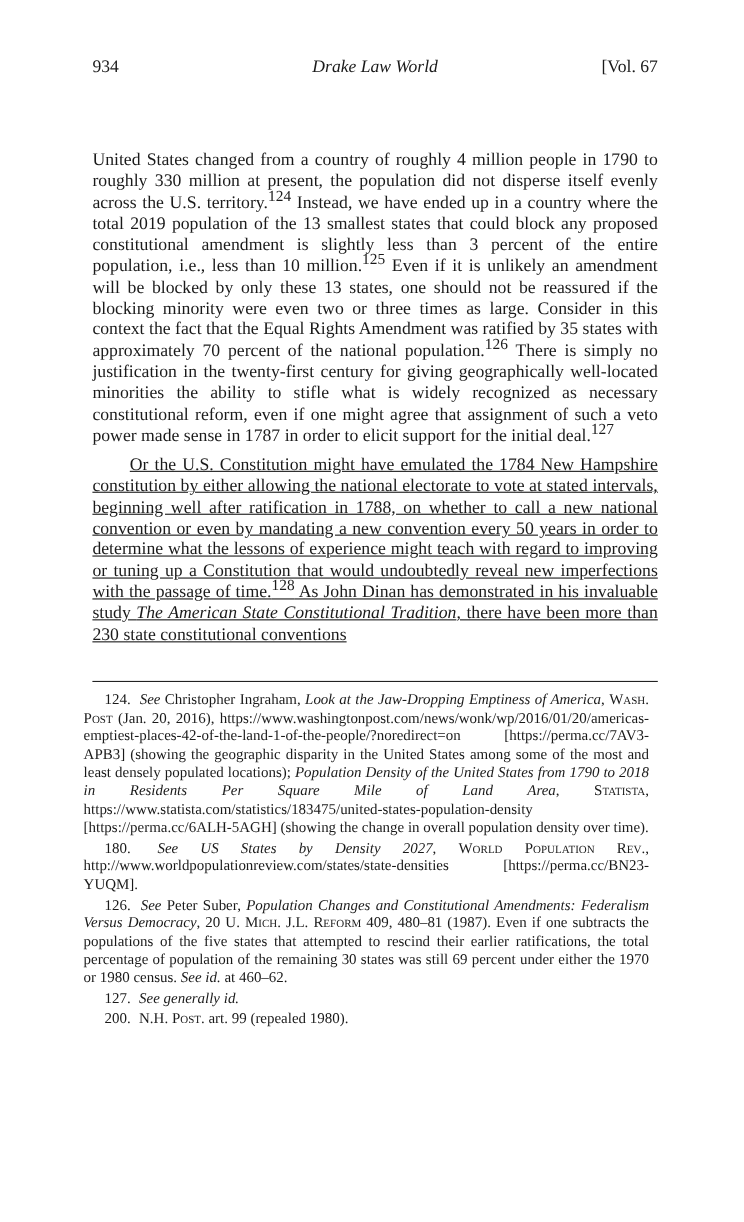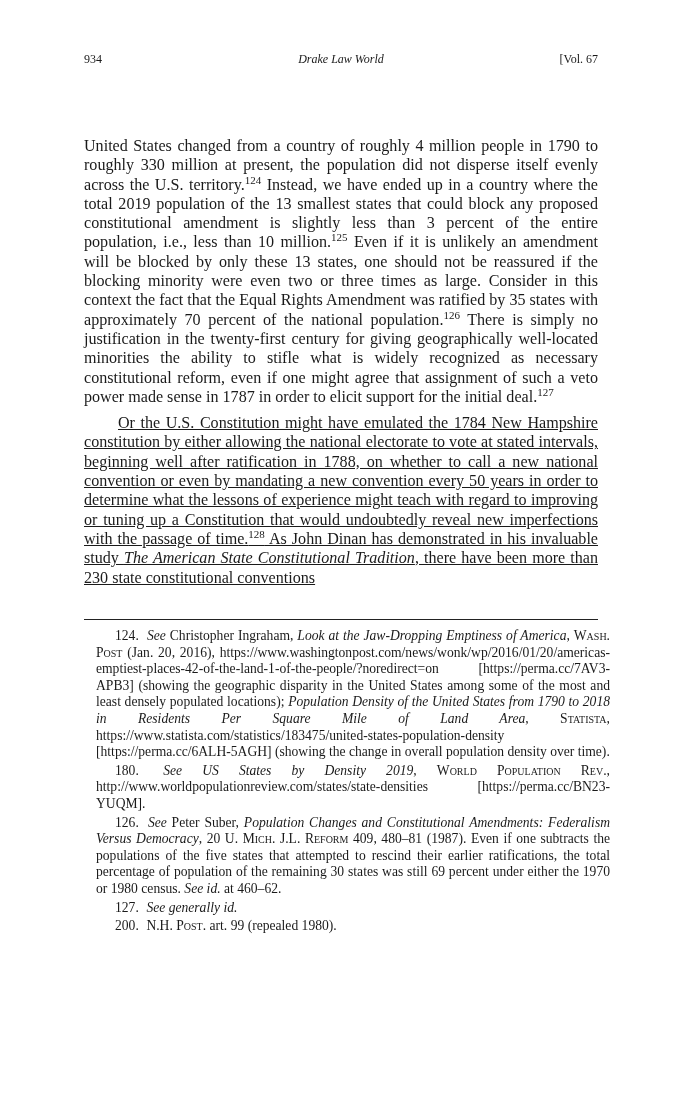--- a/index.html
+++ b/index.html
@@ -3,38 +3,38 @@
 <meta charset="utf-8">
 <style>
   html, body { margin: 0; padding: 0; }
   body {
     width: 676px; height: 1111px; background: #ffffff; color: #1a1a1a;
     font-family: "Liberation Serif", "DejaVu Serif", serif;
     position: relative; overflow: hidden;
   }
   .header {
     position: absolute; top: 52px; left: 84px; width: 514px; height: 22px;
-    font-size: 12px;
+    font-size: 16px;
   }
   .header .pg { position: absolute; left: 0; top: 0; }
   .header .journal { position: absolute; left: 0; right: 0; top: 0; text-align: center; font-style: italic; }
   .header .vol { position: absolute; right: 0; top: 0; padding-left: 48px; }
   .body {
     position: absolute; top: 136px; left: 84px; width: 514px;
     font-size: 16.1px; line-height: 19.3px; text-align: justify;
   }
   .body p { margin: 0; }
   .body p.indent { text-indent: 34px; margin-top: 7px; text-decoration: underline; }
-  sup { font-size: 11px; line-height: 0; vertical-align: super; }
+  sup { font-size: 14px; line-height: 0; vertical-align: super; }
   .rule {
     position: absolute; top: 619px; left: 84px; width: 514px; height: 0;
     border-top: 1.3px solid #222;
   }
   .notes {
-    position: absolute; top: 628px; left: 96px; width: 514px;
+    position: absolute; top: 628px; left: 76px; width: 514px;
     font-size: 13.6px; line-height: 16.6px; text-align: justify;
   }
   .notes p { margin: 0 0 2px 0; text-indent: 19px; }
   .notes p.short { text-align: left; }
   .sc { font-variant: small-caps; }
   i { font-style: italic; }
   .num { display: inline-block; min-width: 28px; text-indent: 0; }
 </style>
 </head>
 <body>
@@ -48,20 +48,20 @@
 <div class="body">
   <p><span>United States changed from a country of roughly 4 million people in 1790 to roughly 330 million at present, the population did not disperse itself evenly across the U.S. territory.</span><sup>124</sup><span> Instead, we have ended up in a country where the total 2019 population of the 13 smallest states that could block any proposed constitutional amendment is slightly less than 3 percent of the entire population, i.e., less than 10 million.</span><sup>125</sup><span> Even if it is unlikely an amendment will be blocked by only these 13 states, one should not be reassured if the blocking minority were even two or three times as large. Consider in this context the fact that the Equal Rights Amendment was ratified by 35 states with approximately 70 percent of the national population.</span><sup>126</sup><span> There is simply no justification in the twenty-first century for giving geographically well-located minorities the ability to stifle what is widely recognized as necessary constitutional reform, even if one might agree that assignment of such a veto power made sense in 1787 in order to elicit support for the initial deal.</span><sup>127</sup></p>
   <p class="indent"><span>Or the U.S. Constitution might have emulated the 1784 New Hampshire constitution by either allowing the national electorate to vote at stated intervals, beginning well after ratification in 1788, on whether to call a new national convention or even by mandating a new convention every 50 years in order to determine what the lessons of experience might teach with regard to improving or tuning up a Constitution that would undoubtedly reveal new imperfections with the passage of time.</span><sup>128</sup><span> As John Dinan has demonstrated in his invaluable study </span><i>The American State Constitutional Tradition</i><span>, there have been more than 230 state constitutional conventions</span></p>
 </div>
 
 <div class="rule"></div>
 
 <div class="notes">
   <p><span class="num">124.</span> <i>See</i><span> Christopher Ingraham, </span><i>Look at the Jaw-Dropping Emptiness of America</i><span>, </span><span class="sc">Wash. Post</span><span> (Jan. 20, 2016), https://www.washingtonpost.com/news/wonk/wp/2016/01/20/americas-emptiest-places-42-of-the-land-1-of-the-people/?noredirect=on [https://perma.cc/7AV3-APB3] (showing the geographic disparity in the United States among some of the most and least densely populated locations); </span><i>Population Density of the United States from 1790 to 2018 in Residents Per Square Mile of Land Area</i><span>, </span><span class="sc">Statista</span><span>, https://www.statista.com/statistics/183475/united-states-population-density [https://perma.cc/6ALH-5AGH] (showing the change in overall population density over time).</span></p>
 
-  <p><span class="num">180.</span> <i>See</i><i> US States by Density 2019</i><span>, </span><span class="sc">World Population Rev.</span><span>, http://www.worldpopulationreview.com/states/state-densities [https://perma.cc/BN23-YUQM].</span></p>
+  <p><span class="num">180.</span> <i>See</i><i> US States by Density 2027</i><span>, </span><span class="sc">World Population Rev.</span><span>, http://www.worldpopulationreview.com/states/state-densities [https://perma.cc/BN23-YUQM].</span></p>
 
   <p><span class="num">126.</span> <i>See</i><span> Peter Suber, </span><i>Population Changes and Constitutional Amendments: Federalism Versus Democracy</i><span>, 20 U. </span><span class="sc">Mich. J.L. Reform</span><span> 409, 480–81 (1987). Even if one subtracts the populations of the five states that attempted to rescind their earlier ratifications, the total percentage of population of the remaining 30 states was still 69 percent under either the 1970 or 1980 census. </span><i>See id.</i><span> at 460–62.</span></p>
 
   <p class="short"><span class="num">127.</span> <i>See generally id.</i></p>
 
   <p class="short"><span class="num">200.</span> <span>N.H. </span><span class="sc">Post.</span><span> art. 99 (repealed 1980).</span></p>
 </div>
 
 </body></html>

